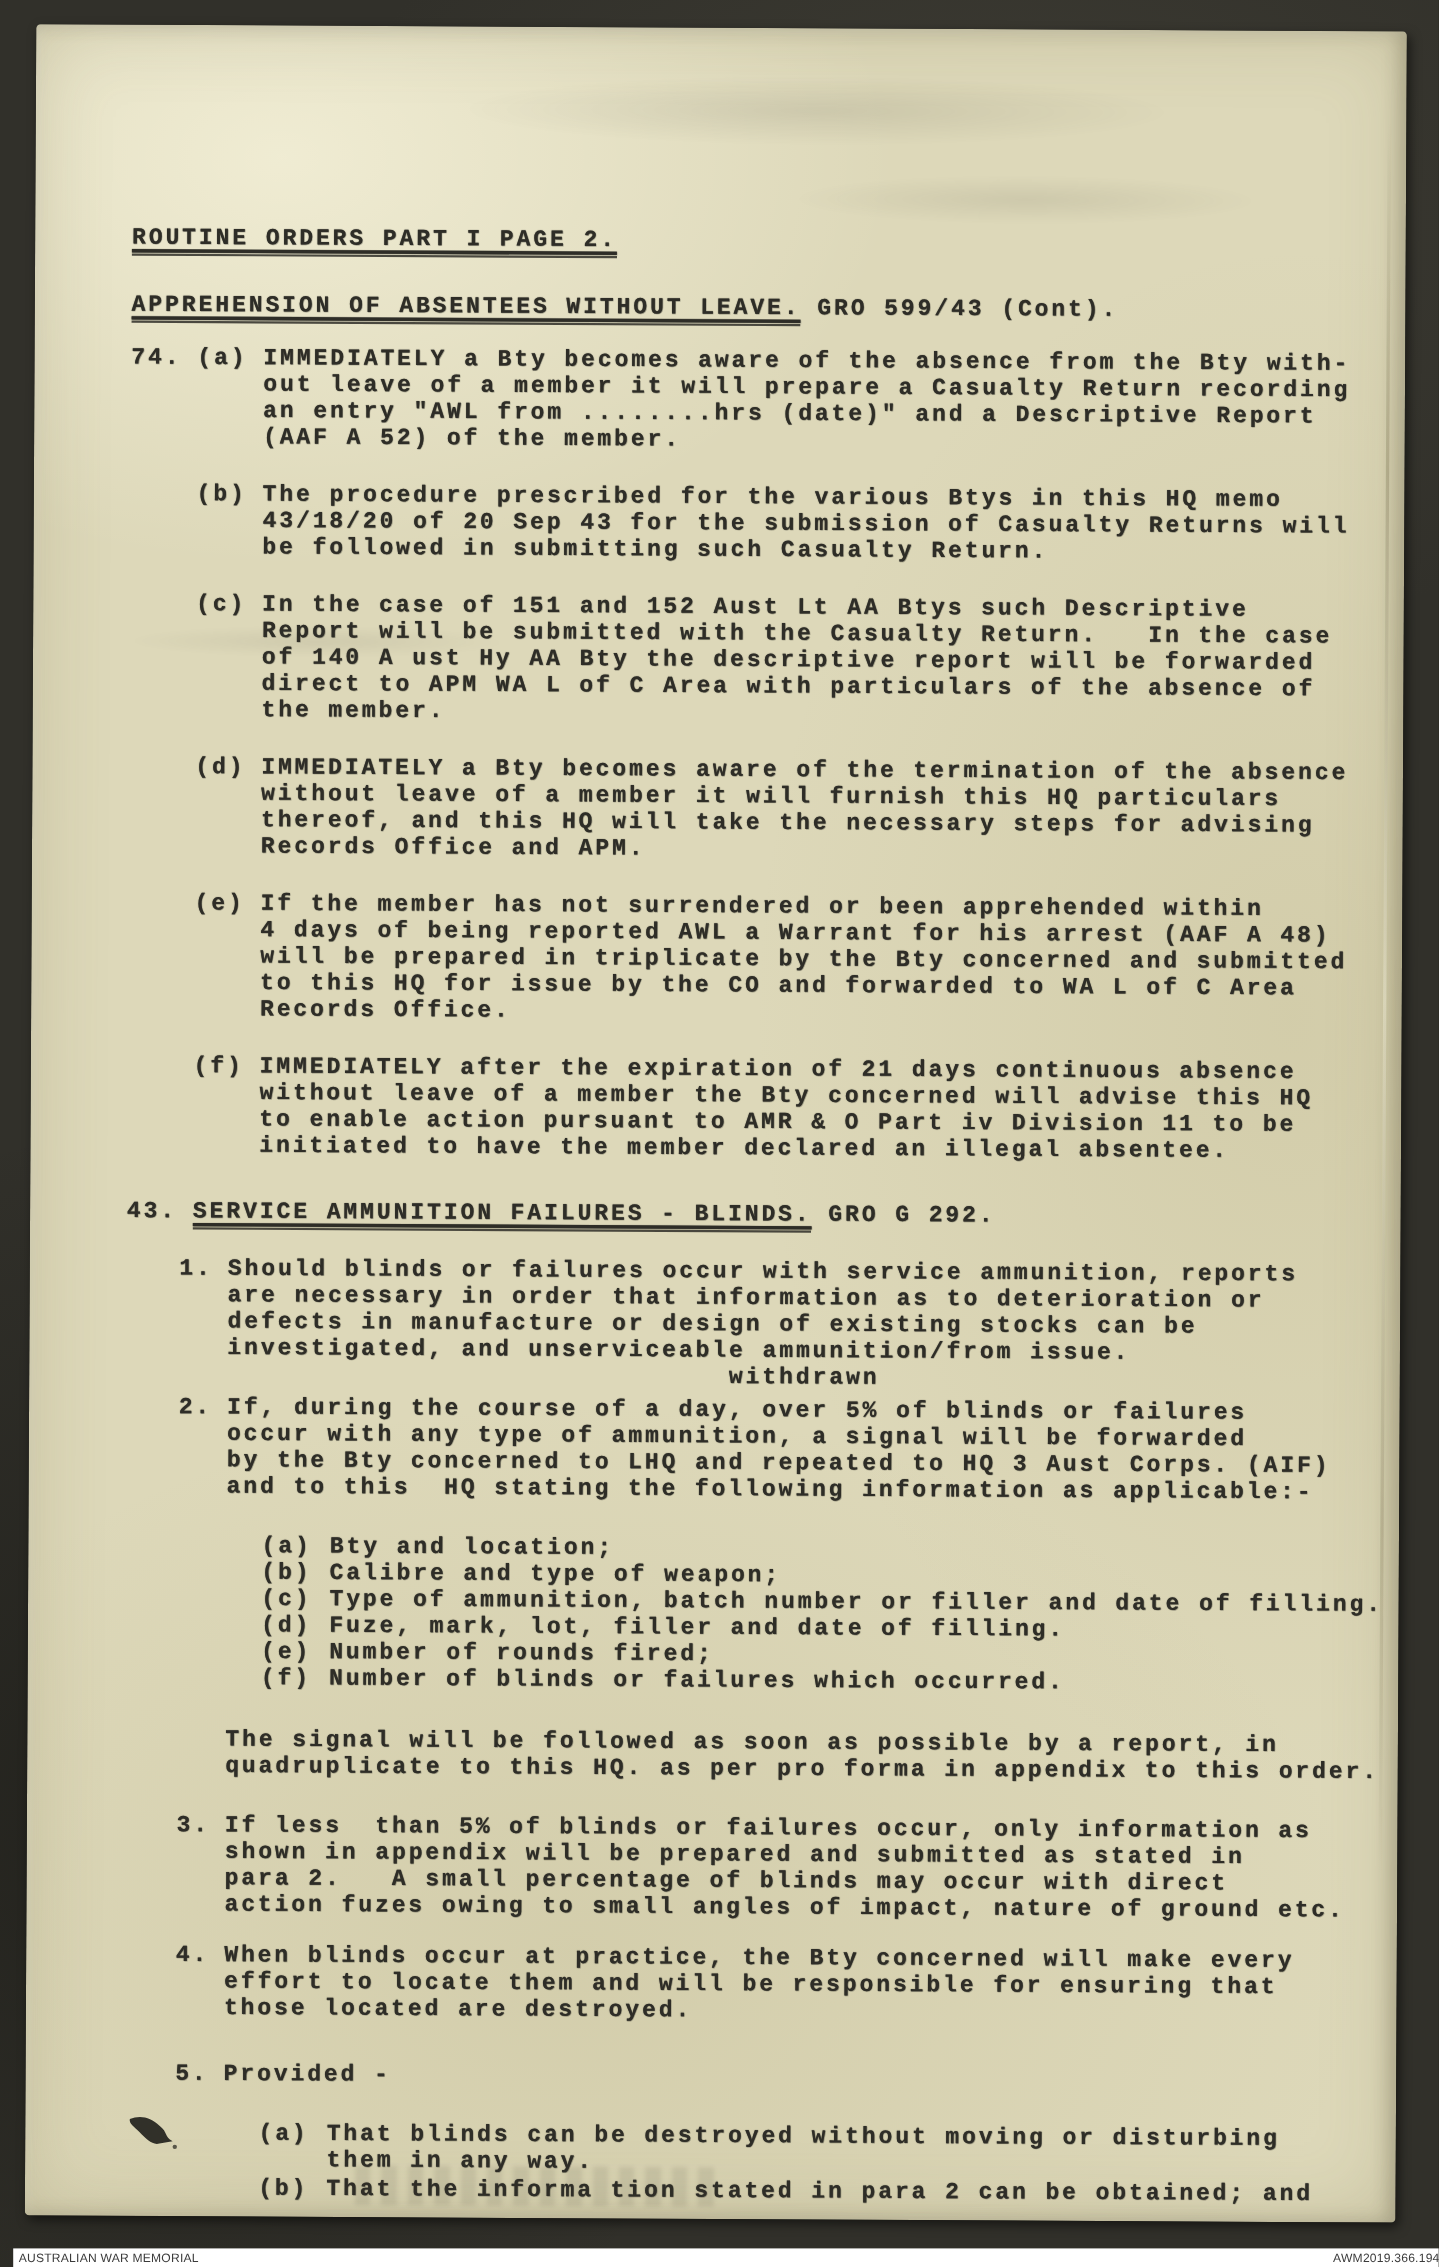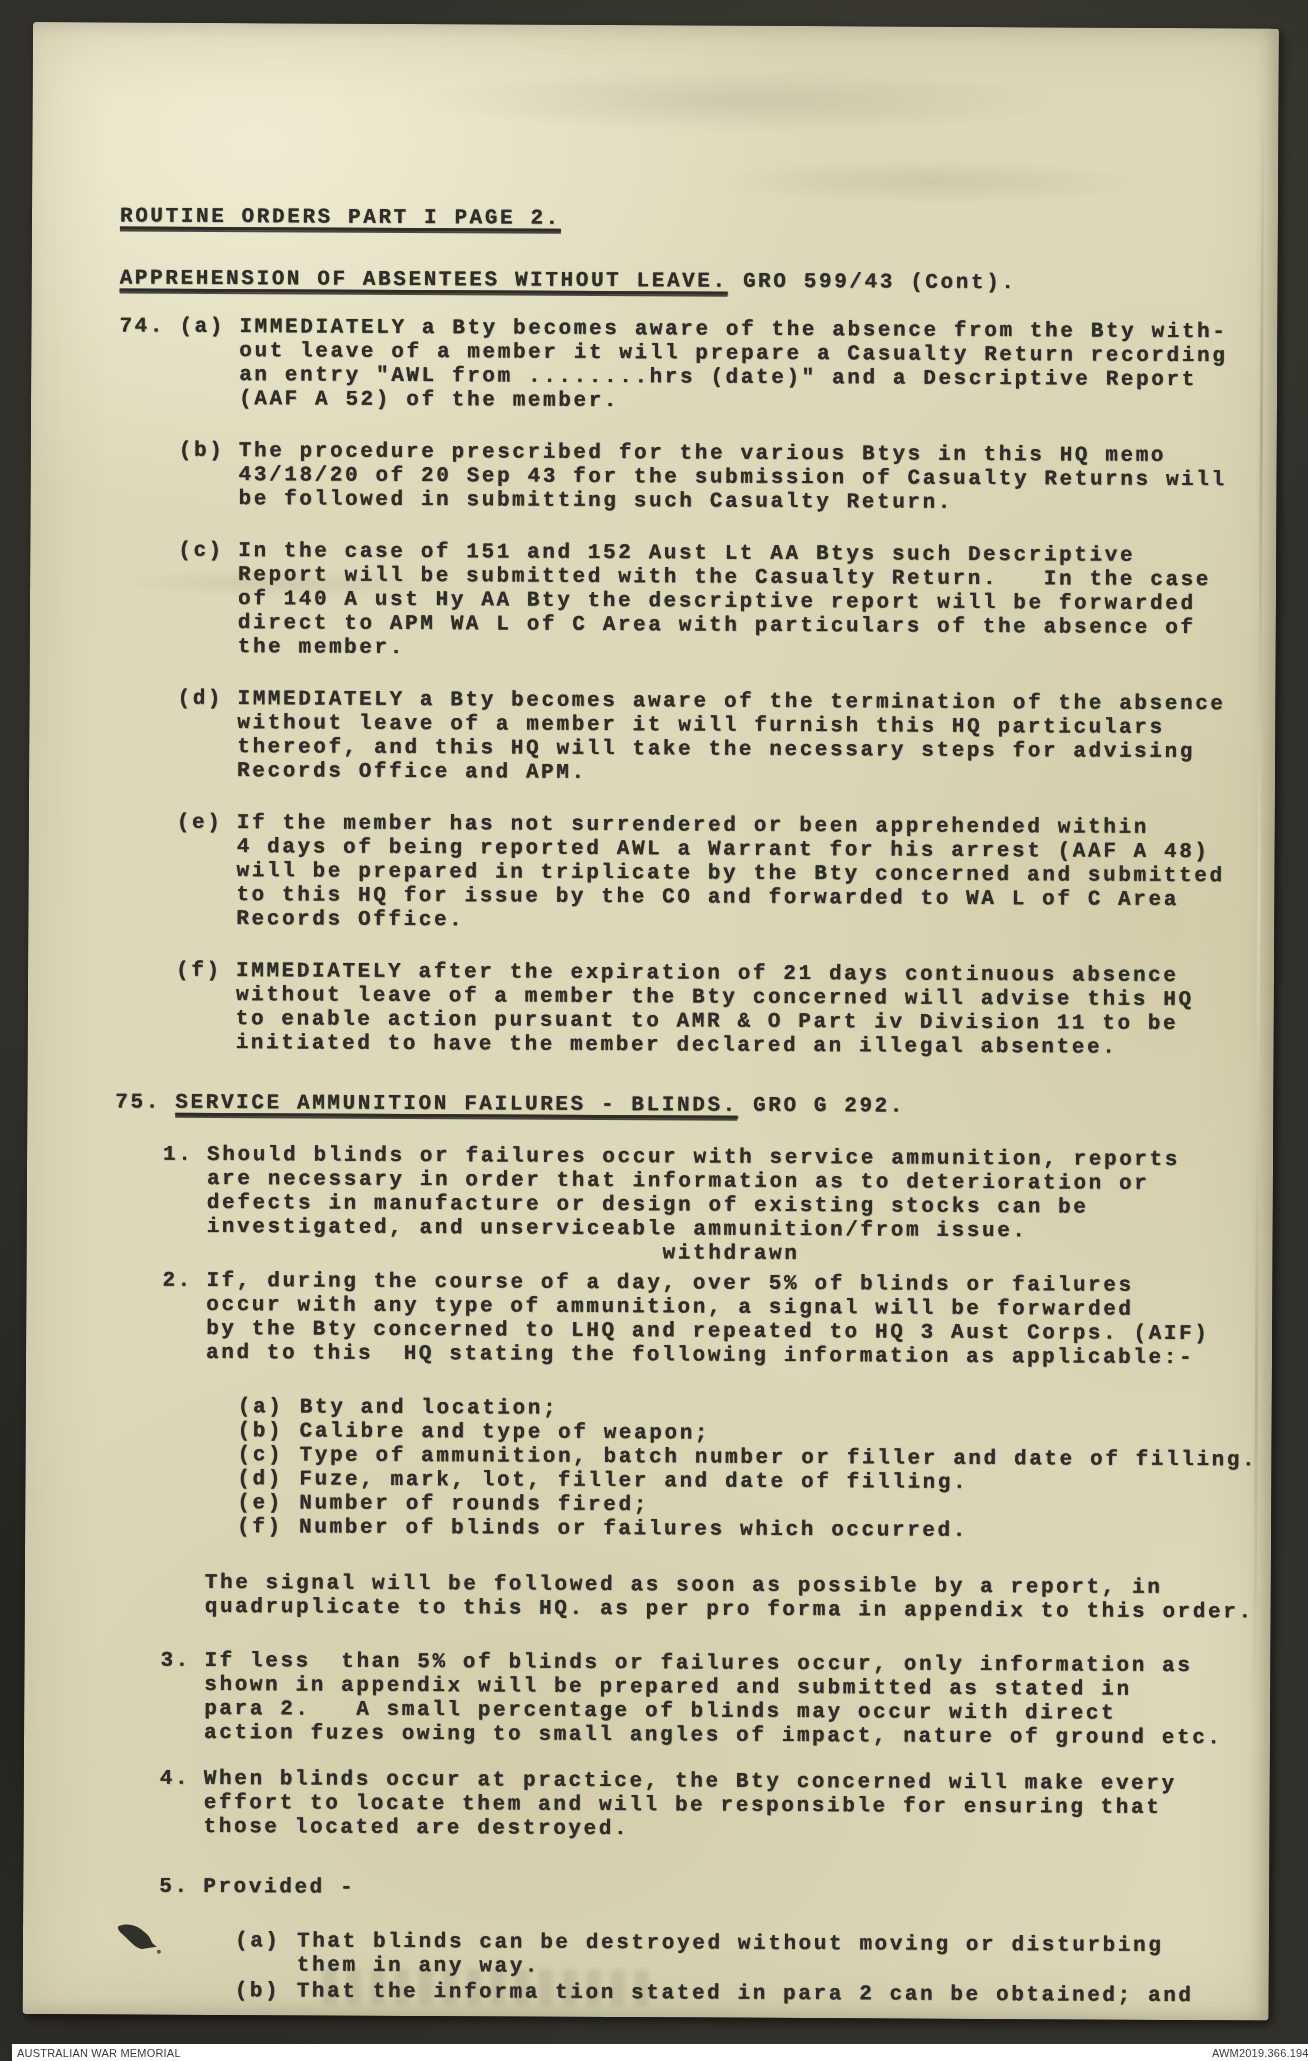--- a/index.html
+++ b/index.html
@@ -132,21 +132,21 @@
           <span class="t">(f)</span>
           <span class="t">IMMEDIATELY after the expiration of 21 days continuous absence
 without leave of a member the Bty concerned will advise this HQ
 to enable action pursuant to AMR &amp; O Part iv Division 11 to be
 initiated to have the member declared an illegal absentee.</span>
         </div>
       </div>
     </div>
 
     <div class="sec75head">
-      <span class="t">75.</span>
+      <span class="t">43.</span>
       <span><span class="t u">SERVICE AMMUNITION FAILURES - BLINDS.</span><span class="t"> GRO G 292.</span></span>
     </div>
 
     <div class="n75">
       <div class="nitem mb6">
         <span class="t">1.</span>
         <span class="t">Should blinds or failures occur with service ammunition, reports
 are necessary in order that information as to deterioration or
 defects in manufacture or design of existing stocks can be
 investigated, and unserviceable ammunition/from issue.

